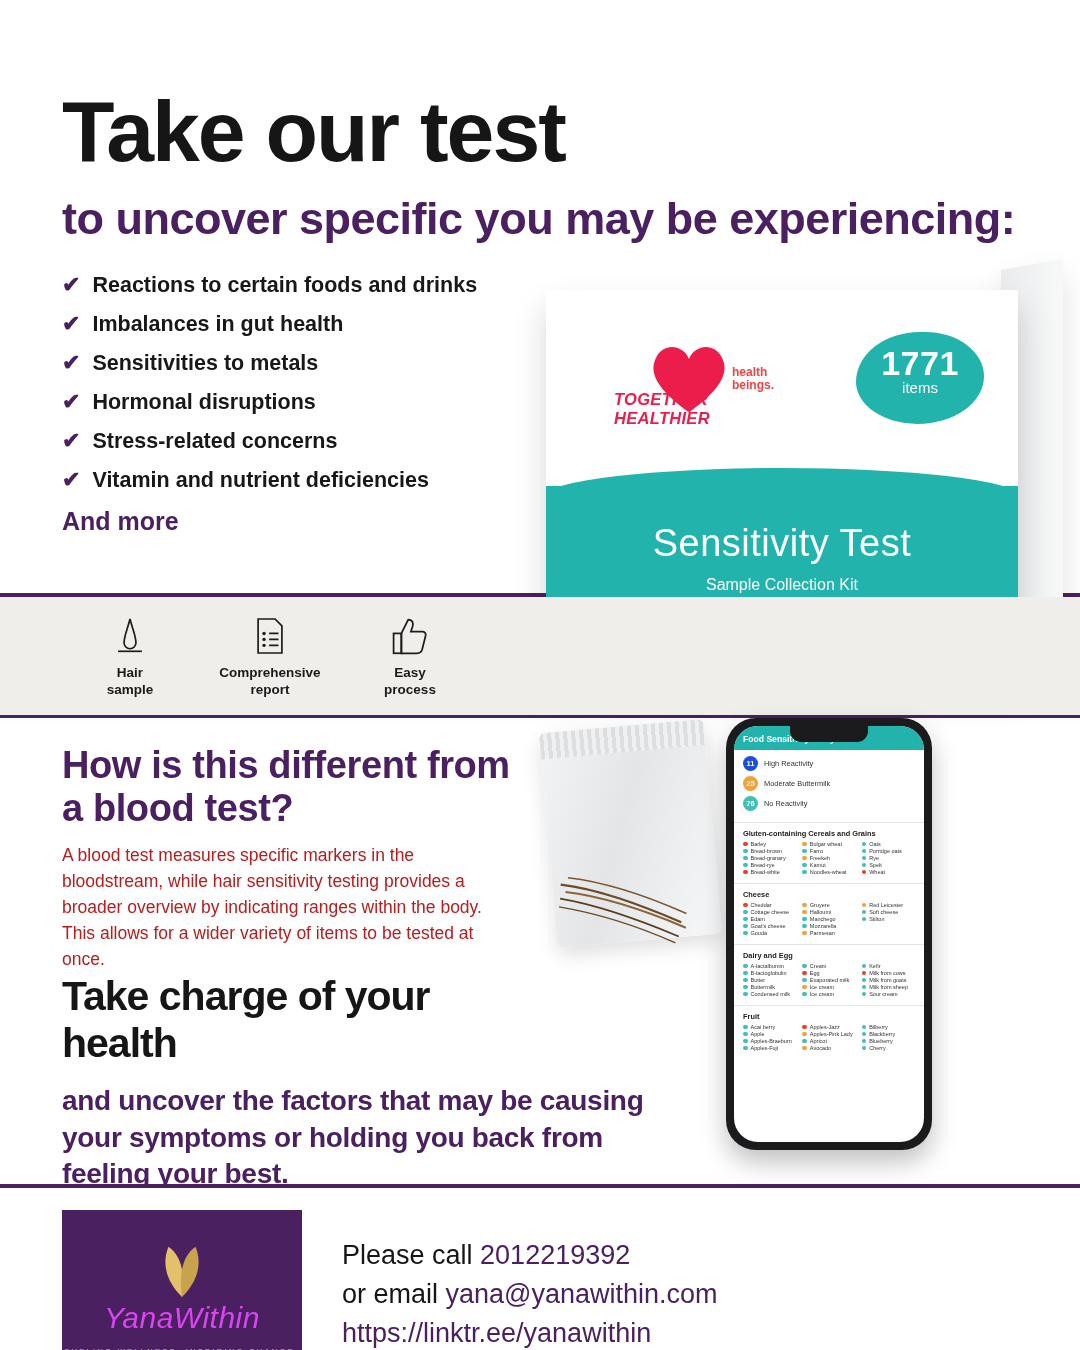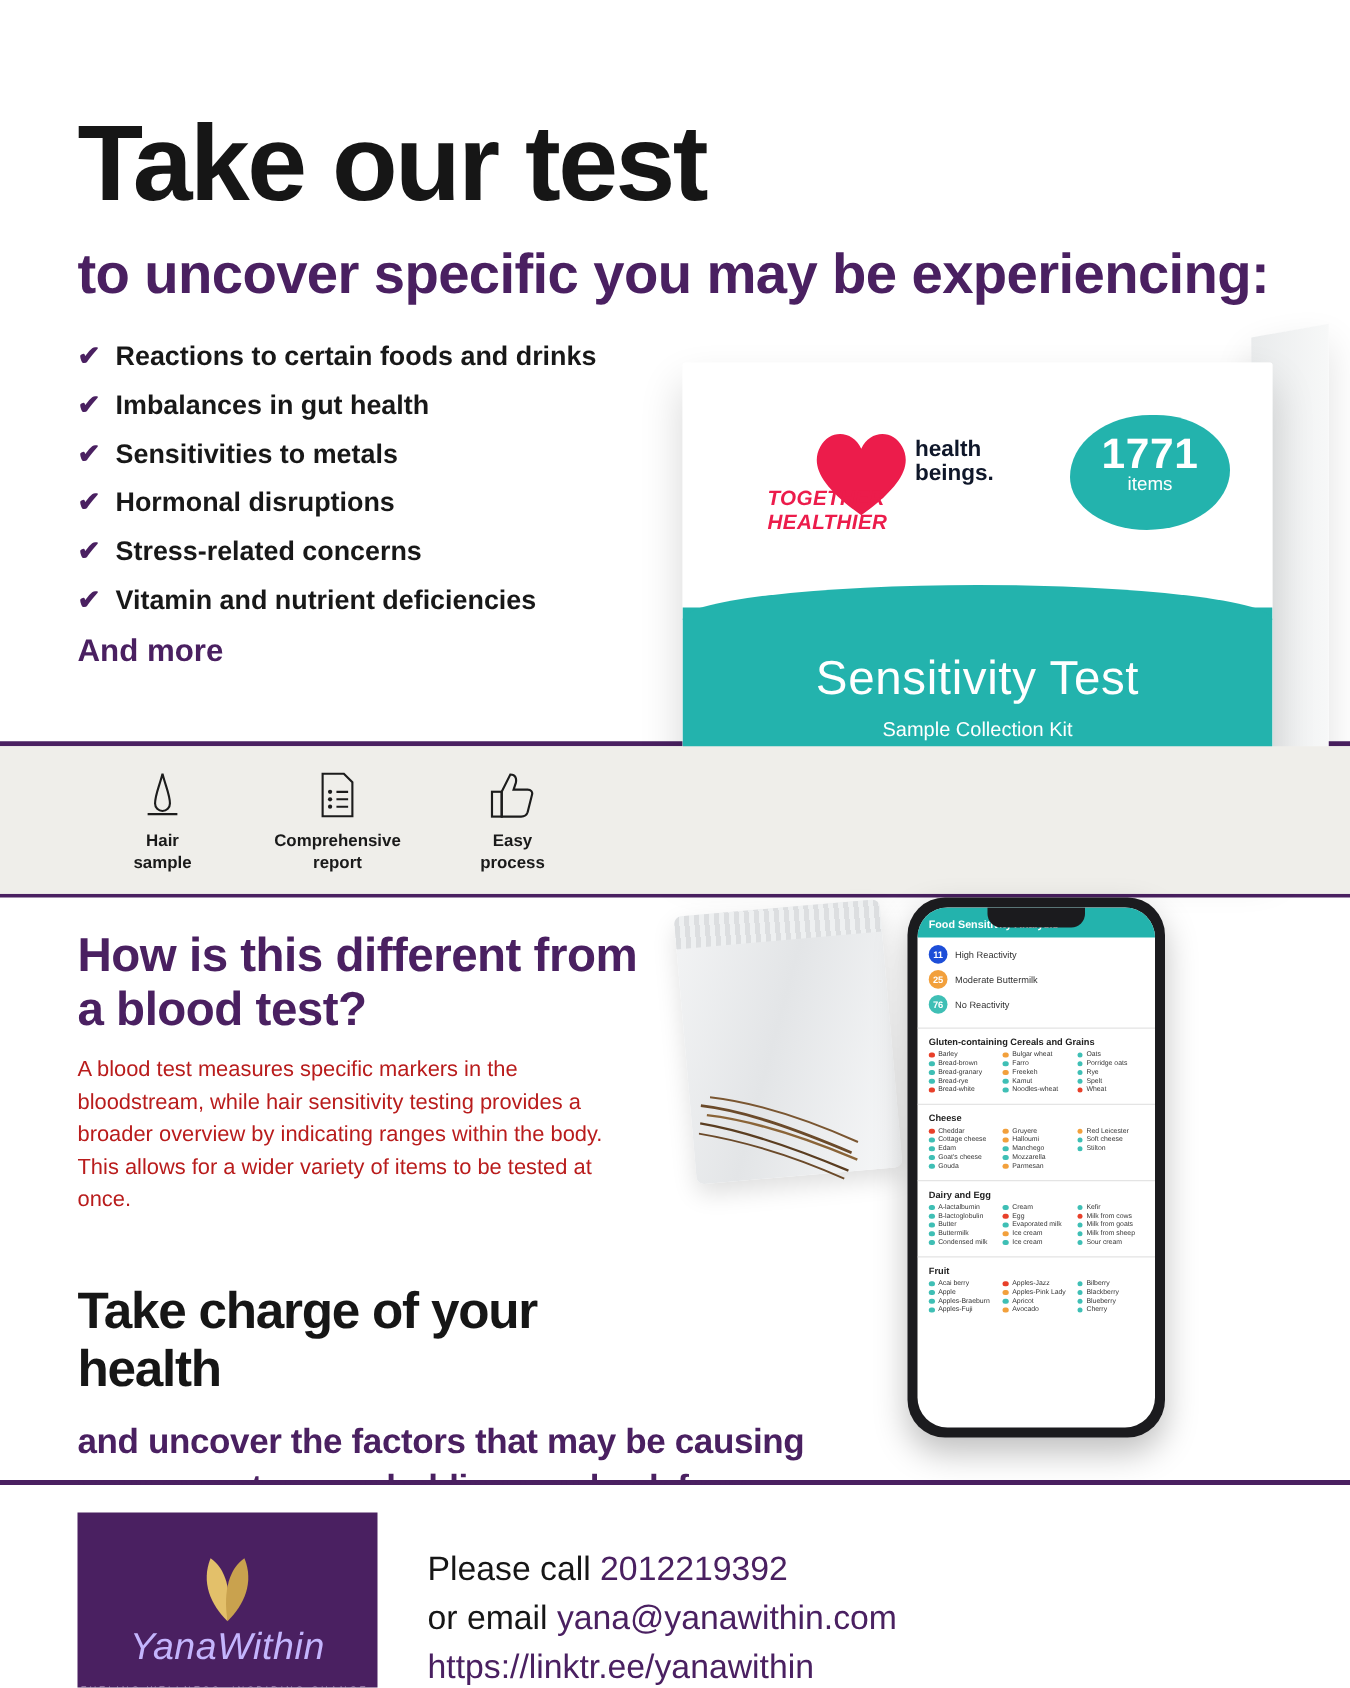--- a/index.html
+++ b/index.html
@@ -47,21 +47,21 @@
   .box-teal { position:absolute; left:0; top:196px; width:472px; height:194px; background:#23b3ad; }
   .box-teal:before{
     content:""; position:absolute; left:0; top:-18px; width:100%; height:28px;
     background:#23b3ad;
     border-radius: 50% 50% 0 0 / 100% 100% 0 0;
   }
   .brand-heart {
     position:absolute; left:100px; top:48px; width:86px; height:78px;
   }
   .brand-heart svg { width:100%; height:100%; }
-  .hb-text { position:absolute; left:186px; top:60px; color:#0f172a; font-size:18px; font-weight:700; line-height:1.05; }
+  .hb-text { position:absolute; left:186px; top:76px; color:#ef4444; font-size:12px; font-weight:700; line-height:1.05; }
   .together {
     position:absolute; left:68px; top:100px; color:#ec1c4b; font-size:16.5px;
     font-weight:700; font-style: italic; line-height:1.15; letter-spacing:0.3px;
   }
   .items-badge {
     position:absolute; right:34px; top:42px; width:128px; height:92px;
     background:#23b3ad; border-radius: 50% 46% 52% 48% / 54% 48% 52% 46%;
     color:#fff; text-align:center; padding-top:12px;
   }
   .items-badge .num { font-size:34px; font-weight:700; letter-spacing:0.5px; }
@@ -83,21 +83,21 @@
   .feat { text-align:center; width:150px; }
   .feat .ic { height: 46px; display:flex; align-items:center; justify-content:center; color:#1c1c1c; }
   .feat .ic svg { height:44px; }
   .feat .t { font-size:13.5px; font-weight:700; color:#1a1a1a; line-height:1.25; margin-top:6px; }
 
   
   .mid { position: relative; padding: 26px 0 0 0; height: 466px; }
   .mid-left { width: 540px; padding-left: 62px; }
   .h3 { font-size: 38px; color:#4a2061; font-weight:700; line-height:1.12; letter-spacing:-0.4px; }
   .para { font-size: 17.5px; color:#b91c1c; line-height:1.48; margin-top: 14px; width: 450px; }
-  .h4 { font-size: 41px; color:#161616; font-weight:700; margin-top: 52px; letter-spacing:-1px; }
+  .h4 { font-size: 41px; color:#161616; font-weight:700; letter-spacing:-1px; }
   .h5 { font-size: 28px; color:#4a2061; font-weight:700; line-height:1.32; margin-top: 16px; width: 615px; letter-spacing:-0.3px;}
 
   
   .sachet {
     position:absolute; left: 548px; top: 8px; width: 165px; height: 215px;
     background: linear-gradient(110deg,#f3f4f5 0%, #e3e5e7 45%, #f7f8f9 100%);
     border-radius: 6px; transform: rotate(-5deg);
     box-shadow: 0 8px 20px rgba(0,0,0,0.13);
   }
   .sachet:after {
@@ -125,21 +125,21 @@
   .it { display:flex; align-items:center; gap:3px; font-size:5.5px; color:#333; }
   .d { width:4.5px; height:4.5px; border-radius:50%; flex:none; }
 
   
   .footer { position:relative; height: 218px; background:#fff; }
   .logo-box {
     position:absolute; left:62px; top:22px; width:240px; height:172px;
     background:#4a2061; display:flex; flex-direction:column; align-items:center; justify-content:center;
   }
   .leaf { width:78px; height:62px; margin-bottom:2px; }
-  .logo-name { color:#c4b5fd; font-size:30px; font-weight:400; font-style:italic; letter-spacing:0.5px;}
+  .logo-name { color:#d946ef; font-size:30px; font-weight:400; font-style:italic; letter-spacing:0.5px;}
   .logo-tag { color:#cbb6d6; font-size:7.5px; letter-spacing:2.3px; margin-top:12px; }
   .contact { position:absolute; left: 342px; top: 48px; }
   .contact div { font-size: 27px; color:#161616; line-height:1.45; }
   .contact .accent { color:#4a2061; }
 </style>
 </head>
 <body>
 
 <div class="page">
 

